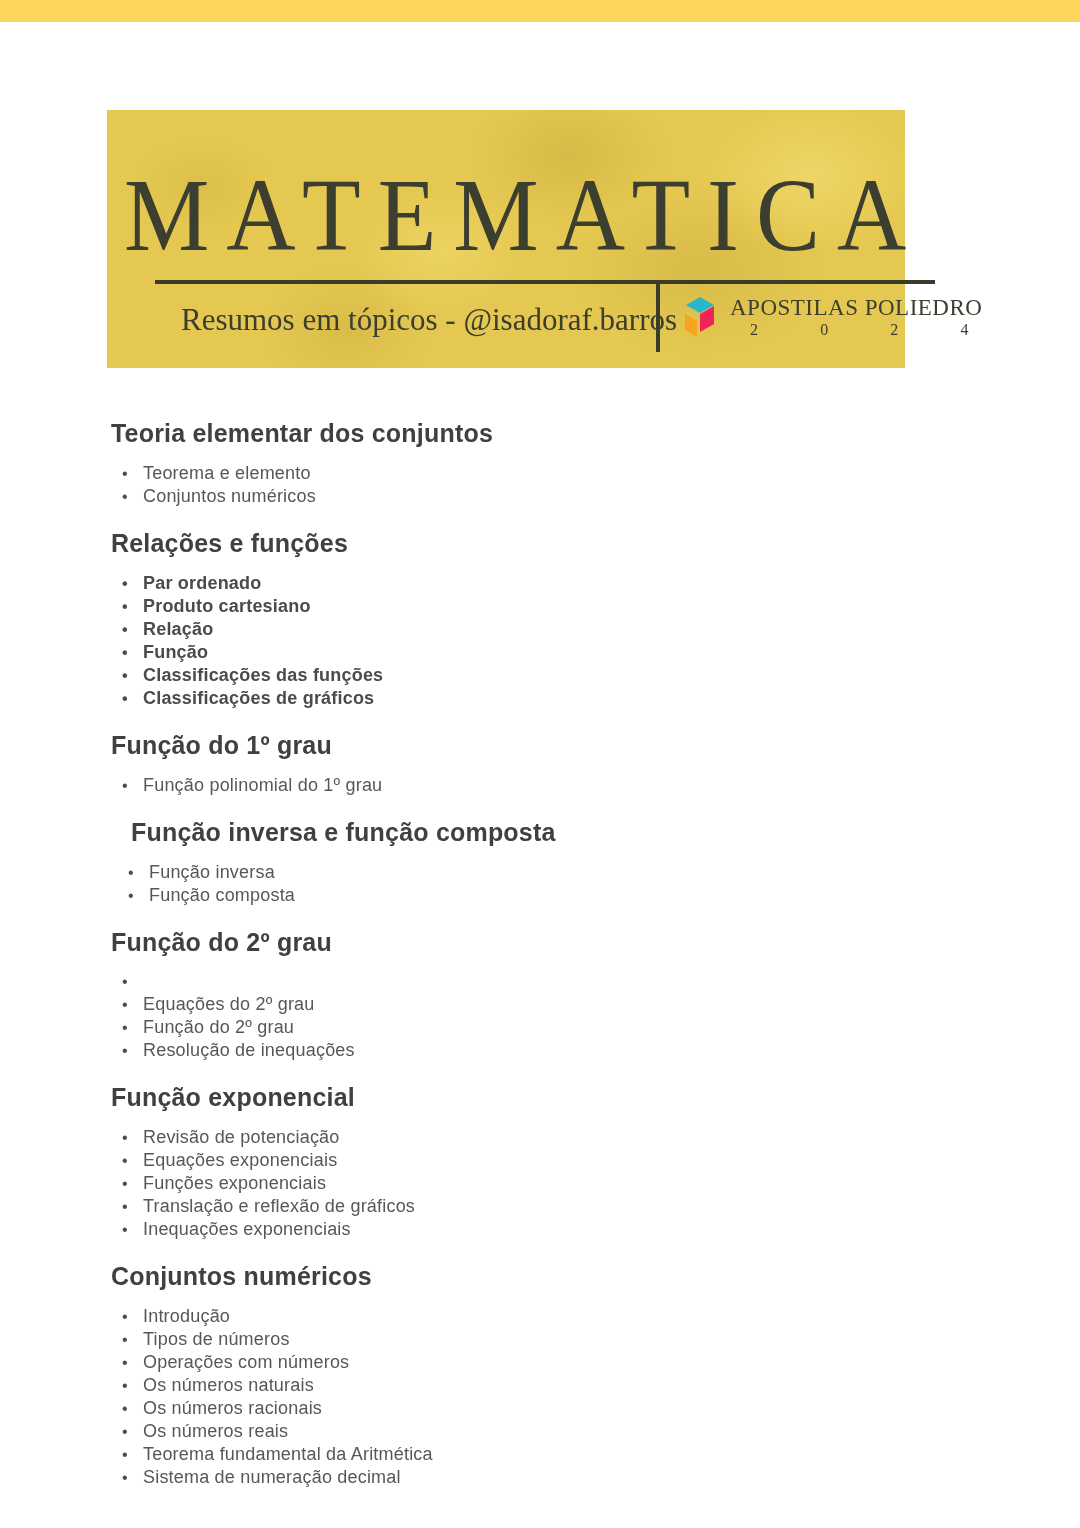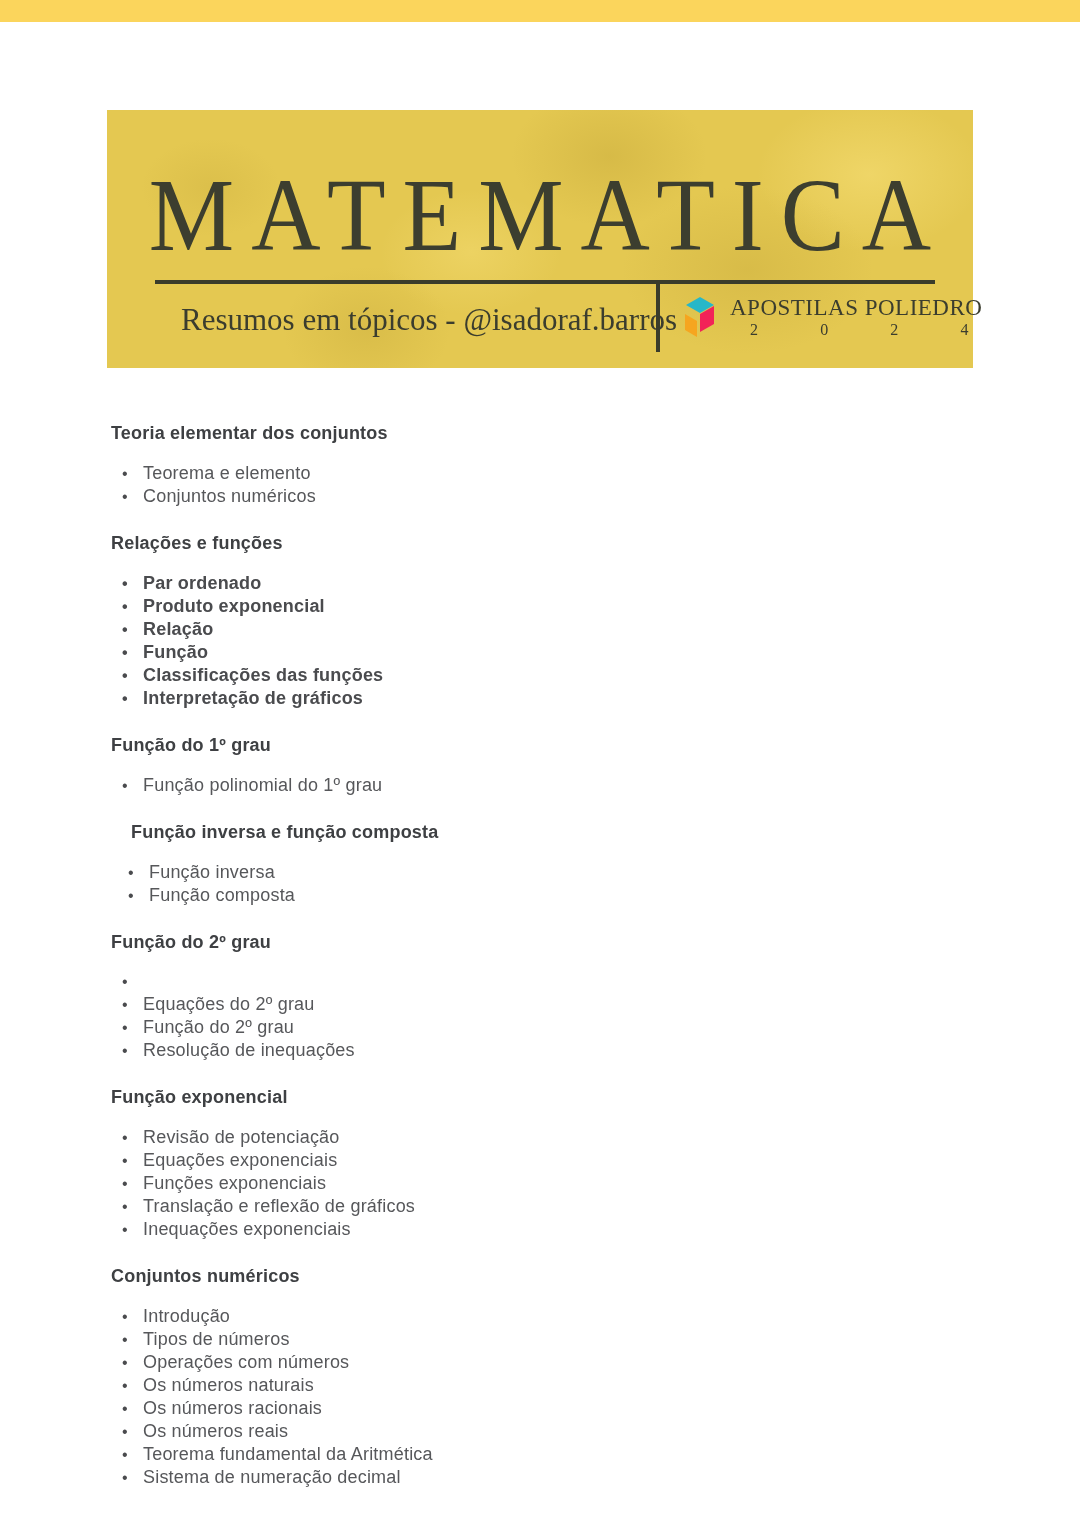--- a/index.html
+++ b/index.html
@@ -20,21 +20,21 @@
     width: 1080px;
     height: 22px;
     background: #FBD55C;
   }
 
   
   .banner {
     position: absolute;
     left: 107px;
     top: 110px;
-    width: 866px;
+    width: 798px;
     height: 258px;
     background:
       radial-gradient(ellipse 140px 100px at 58% 18%, rgba(168,138,36,0.22), transparent 70%),
       radial-gradient(ellipse 180px 120px at 74% 62%, rgba(168,138,36,0.20), transparent 70%),
       radial-gradient(ellipse 120px 90px at 30% 85%, rgba(168,138,36,0.18), transparent 70%),
       radial-gradient(ellipse 100px 70px at 12% 30%, rgba(168,138,36,0.14), transparent 70%),
       radial-gradient(ellipse 160px 110px at 88% 25%, rgba(252,230,130,0.45), transparent 70%),
       radial-gradient(ellipse 130px 90px at 42% 55%, rgba(252,230,130,0.35), transparent 70%),
       #E4C851;
   }
@@ -111,21 +111,21 @@
 
   
   .toc {
     position: absolute;
     top: 418px;
     left: 111px;
     width: 860px;
   }
   .section { margin-bottom: 20px; }
   .section h2 {
-    font-size: 18px;
+    font-size: 25px;
     line-height: 30px;
     font-weight: 700;
     letter-spacing: 0.2px;
     color: #3E4043;
     margin-bottom: 14px;
   }
   
   .section:nth-child(4) h2 { margin-left: 20px; }
   .section:nth-child(4) li { padding-left: 6px; }
   .section ul {
@@ -194,37 +194,37 @@
     </section>
     <section class="section">
       <h2>Relações e funções</h2>
       <ul class="bold-items">
         <li>
           <span class="bullet">•</span>
           <span>Par ordenado</span>
         </li>
         <li>
           <span class="bullet">•</span>
-          <span>Produto exponencial</span>
+          <span>Produto cartesiano</span>
         </li>
         <li>
           <span class="bullet">•</span>
           <span>Relação</span>
         </li>
         <li>
           <span class="bullet">•</span>
           <span>Função</span>
         </li>
         <li>
           <span class="bullet">•</span>
           <span>Classificações das funções</span>
         </li>
         <li>
           <span class="bullet">•</span>
-          <span>Interpretação de gráficos</span>
+          <span>Classificações de gráficos</span>
         </li>
       </ul>
     </section>
     <section class="section">
       <h2>Função do 1º grau</h2>
       <ul>
         <li>
           <span class="bullet">•</span>
           <span>Função polinomial do 1º grau</span>
         </li>

